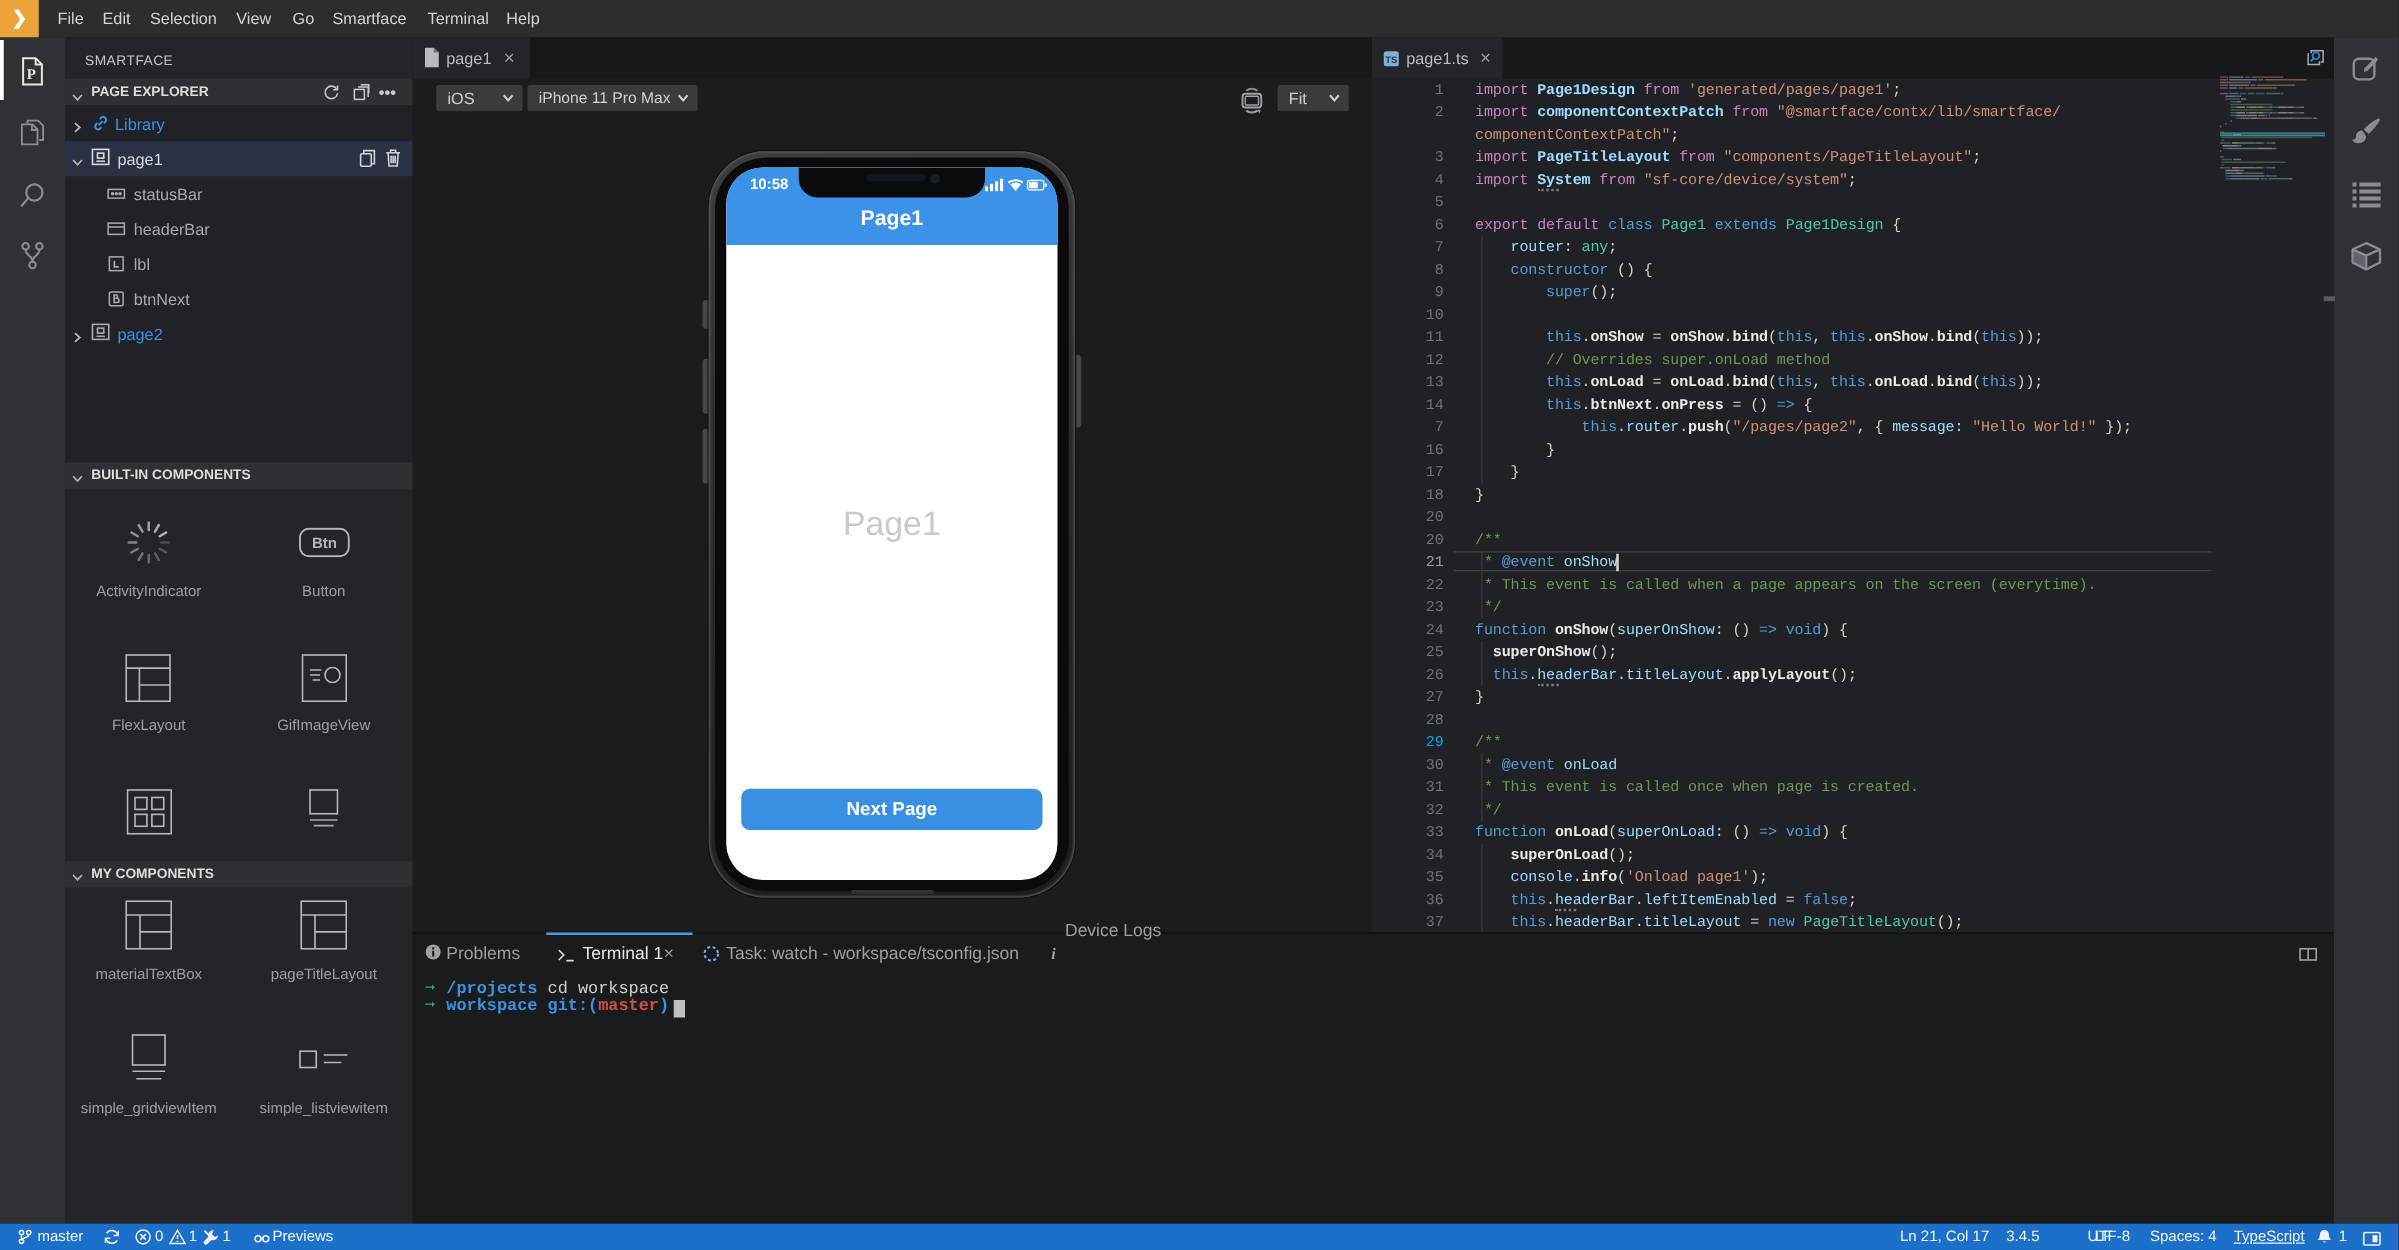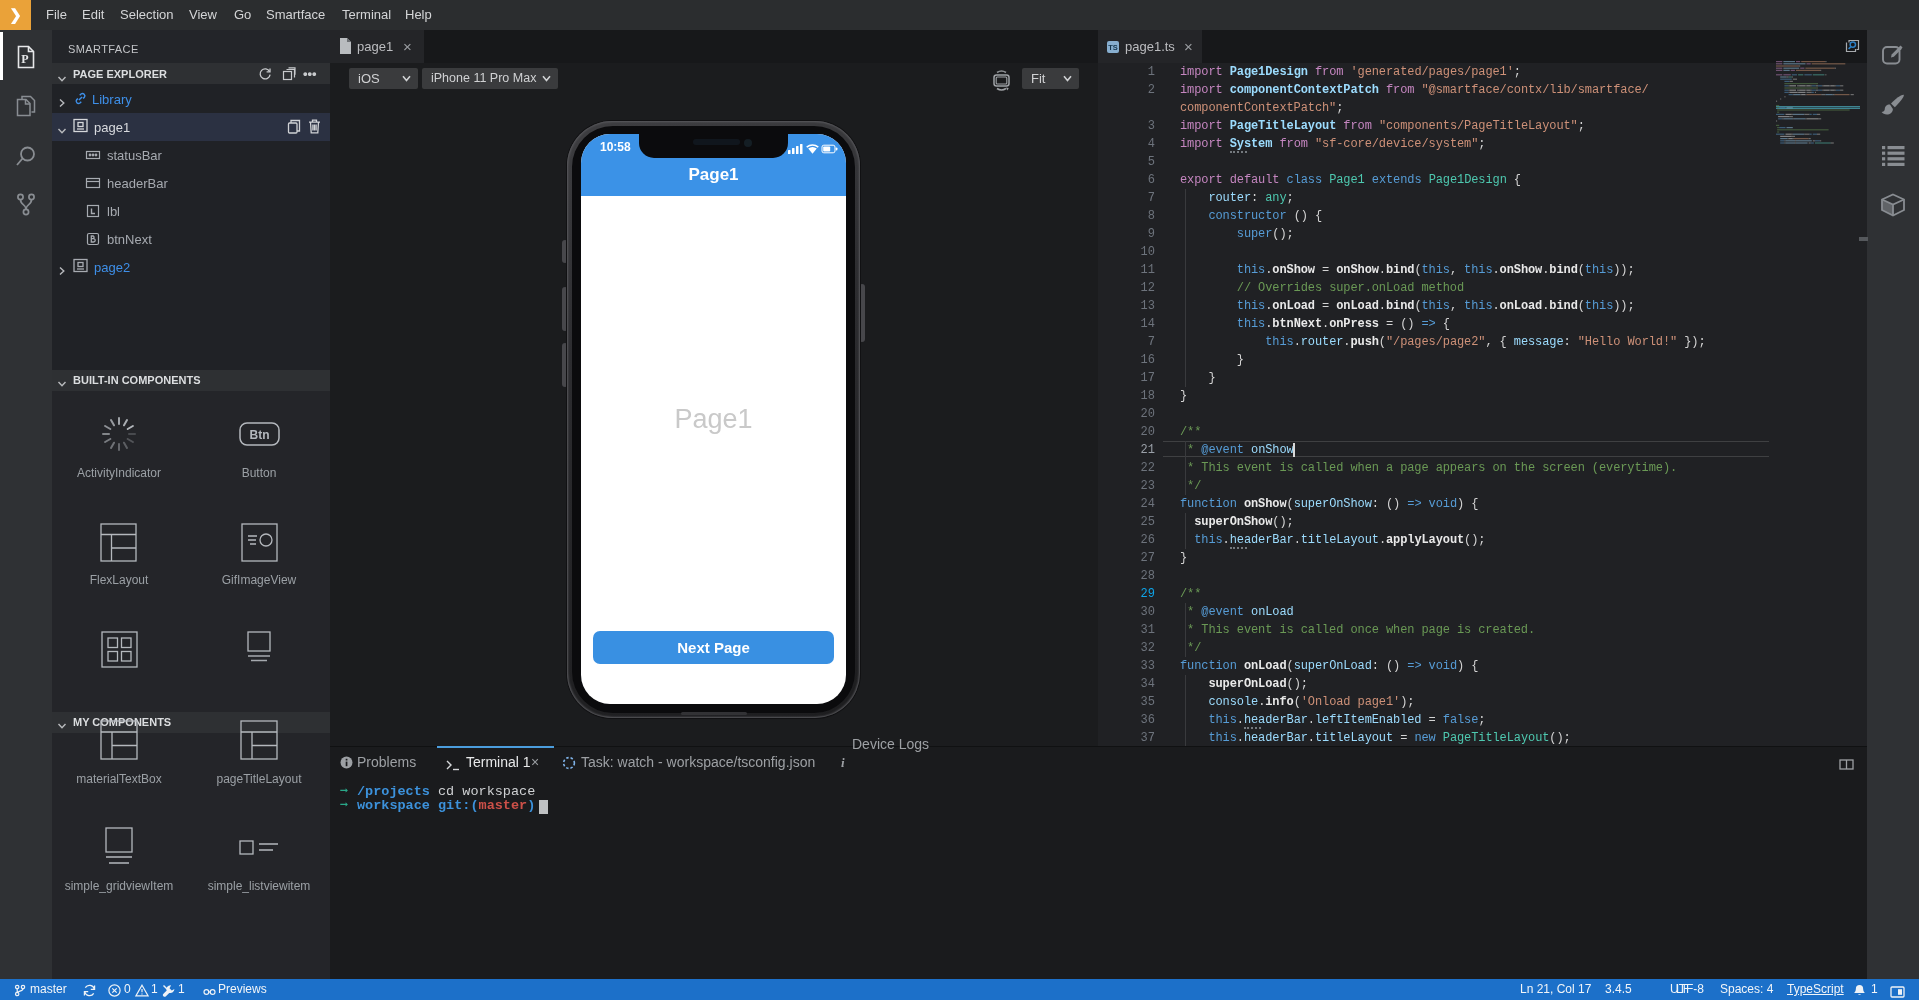--- a/index.html
+++ b/index.html
@@ -243,21 +243,21 @@
         <rect x="1" y="1" width="35" height="35"></rect>
         <rect x="7" y="7" width="9.5" height="9.5"></rect>
         <rect x="20.5" y="7" width="9.5" height="9.5"></rect>
         <rect x="7" y="20.5" width="9.5" height="9.5"></rect>
         <rect x="20.5" y="20.5" width="9.5" height="9.5"></rect>
       </svg></div>
 <div class="abs" style="left:247px;top:631px"><svg width="24" height="31" viewBox="0 0 24 31" fill="none" stroke="#b4b8bd" stroke-width="1.3">
         <rect x="1" y="1" width="22" height="19"></rect>
         <path d="M1 25 h22 M4 29.5 h16" opacity="0.9"></path>
       </svg></div>
-<div class="abs" style="left:52px;top:712px;width:278px;height:21px;background:#2e3033;color:#dcdee0;font-size:11px;font-weight:bold;line-height:21px">
+<div class="abs" style="left:52px;top:689px;width:278px;height:21px;background:#2e3033;color:#dcdee0;font-size:11px;font-weight:bold;line-height:21px">
 <span style="position:absolute;left:5px;top:5px"><svg width="10" height="10" viewBox="0 0 10 10" fill="none" stroke="#b8babd" stroke-width="1.4">
           <path d="M1.5 3 L5 6.8 L8.5 3"></path>
         </svg></span>
       <span style="position:absolute;left:21px">MY COMPONENTS</span>
     </div>
 <div class="abs" style="left:100px;top:720px"><svg width="38" height="40" viewBox="0 0 38 40" fill="none" stroke="#b4b8bd" stroke-width="1.3">
         <rect x="1" y="1" width="36" height="38"></rect>
         <path d="M1 12 H37 M12 12 V39 M12 25.5 H37"></path>
       </svg></div>
 <div class="abs clabel" style="left:49px;top:772px">materialTextBox</div>

